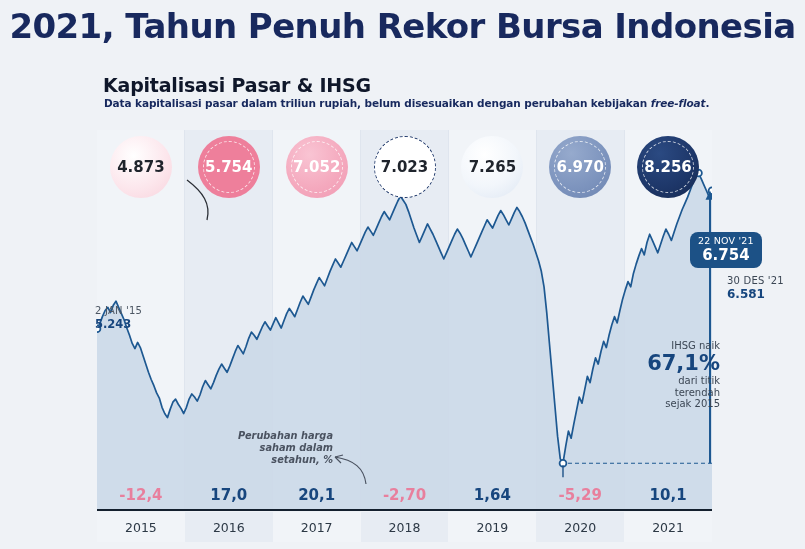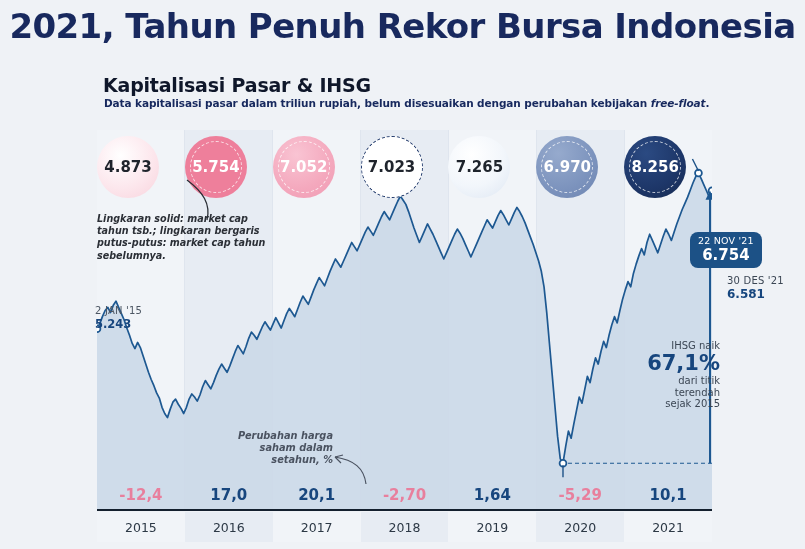--- a/index.html
+++ b/index.html
@@ -42,21 +42,21 @@
   .band{flex:1;height:100%;}
   .band.a{background:#f1f4f8;}
   .band.b{background:#e7ecf3;}
   .band + .band{border-left:1px solid #dfe5ee;}
 
   
   .bubble-row{
     position:absolute;left:97px;top:131px;width:615px;height:72px;
     display:flex;z-index:6;
   }
-  .bubble-cell{flex:1;display:flex;align-items:center;justify-content:flex-start;}
+  .bubble-cell{flex:1;display:flex;align-items:center;justify-content:center;}
   .bubble{
     width:62px;height:62px;border-radius:50%;
     display:flex;align-items:center;justify-content:center;
     font-size:15px;font-weight:bold;
     font-family:"DejaVu Sans", sans-serif;
     position:relative;
     box-sizing:border-box;
   }
   .bubble .ring{
     position:absolute;left:5px;top:5px;right:5px;bottom:5px;
@@ -235,21 +235,20 @@
       </div>
     </div>
     <div class="bubble-cell">
       <div class="bubble" style="background: radial-gradient(circle at 36% 28%, rgb(43, 74, 130) 0%, rgb(29, 54, 104) 60%, rgb(22, 41, 79) 100%); color: rgb(255, 255, 255);">
         <div class="ring"></div>
         <span>8.256</span>
       </div>
     </div>
   </div>
 
-  <div class="legend-note">Lingkaran solid: market cap tahun tsb.; lingkaran bergaris putus-putus: market cap tahun sebelumnya.</div>
   <svg class="leader" width="50" height="44">
     <path d="M2,2 C18,14 26,26 22,42" fill="none" stroke="#2b2f36" stroke-width="1.3"></path>
   </svg>
 
   <div class="start-label">
     <div class="d">2 JAN '15</div>
     <div class="v">5.243</div>
   </div>
 
   <div class="badge" id="badge-nov">

